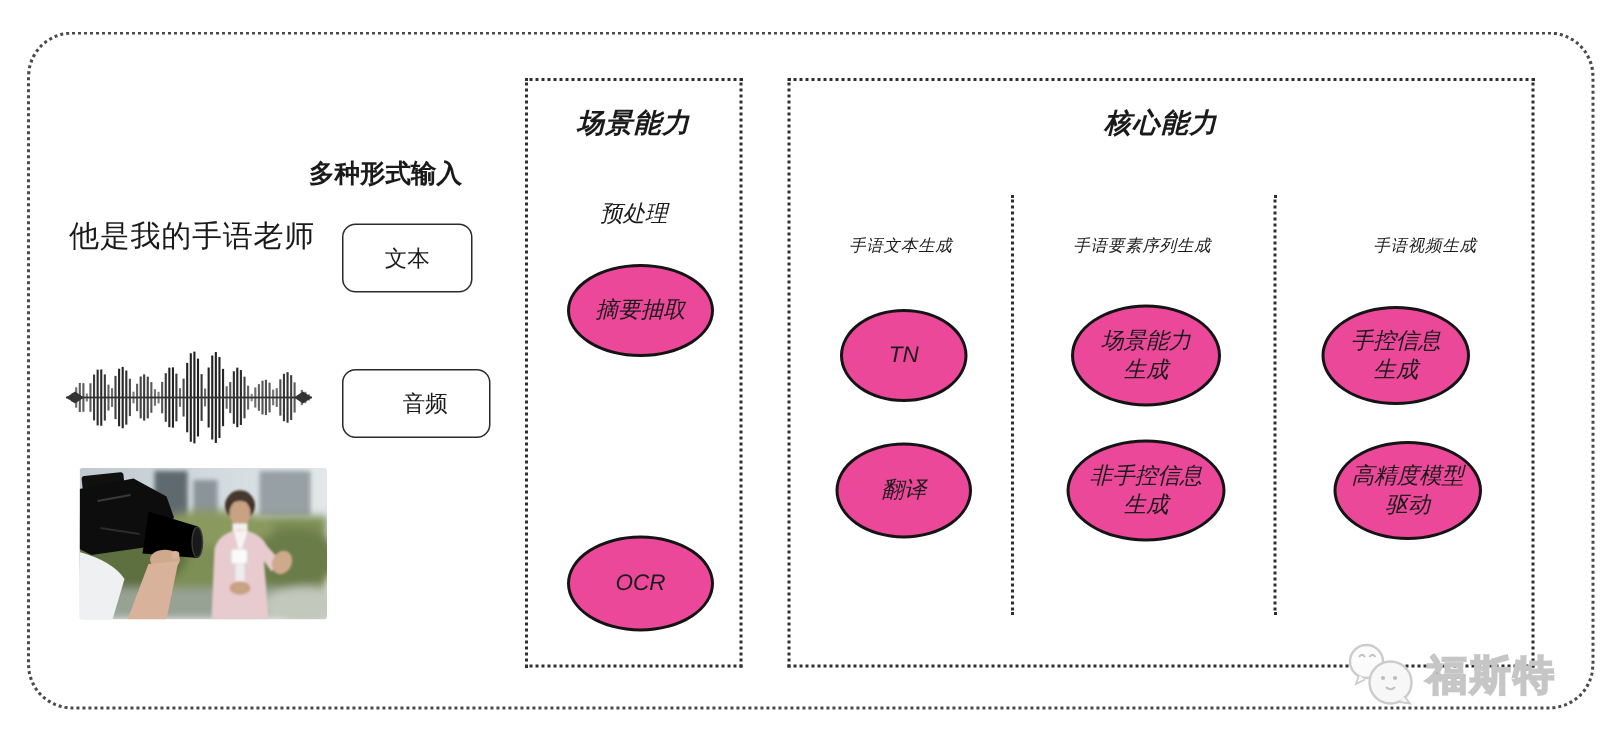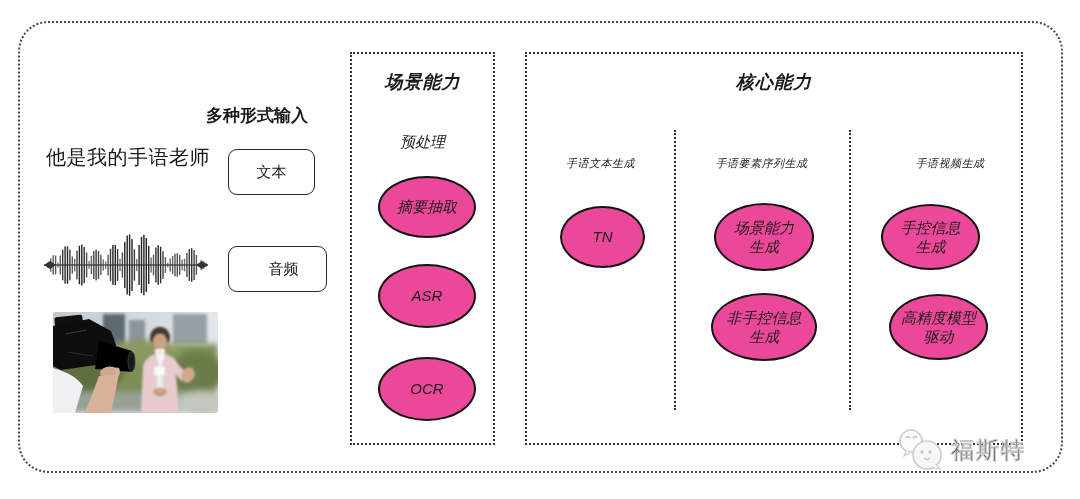--- a/index.html
+++ b/index.html
@@ -31,21 +31,21 @@
 
   .io-box{position:absolute;left:228px;width:85px;height:44px;border:1.7px solid #2a2a2a;
     border-radius:9px;display:flex;align-items:center;justify-content:center;font-size:15px;}
 
   #waveform-wrap{position:absolute;left:44px;top:228px;width:164px;height:74px;}
   #photo-wrap{position:absolute;left:53px;top:312px;width:165px;height:101px;
     border-radius:2px;overflow:hidden;}
 
   .watermark{position:absolute;left:896px;top:424px;display:flex;align-items:center;
     gap:3px;z-index:5;}
-  .watermark-text{font-size:23px;font-weight:normal;color:#000000;letter-spacing:2px;
+  .watermark-text{font-size:27px;font-weight:bold;color:#000000;letter-spacing:2px;
     -webkit-text-stroke:1.2px #c6c6c6;text-shadow:0 0 1px #d8d8d8;}
 </style>
 </head>
 <body>
 
 <div id="stage">
 
   <div class="outer-border"></div>
 
   <div class="input-header">多种形式输入</div>
@@ -194,39 +194,39 @@
     </svg>
   </div>
 
   <div id="scene-box" class="dash-box">
     <div class="box-title">场景能力</div>
     <div class="sub-label" style="top:79px;">预处理</div>
     <div class="node" style="left:26px;top:122px;width:94px;height:58px;">
       <div>摘要抽取</div>
       <div></div>
     </div>
-    <div class="node" style="left:26px;top:210px;width:94px;height:60px;">
-      <div>ASR</div>
-      <div></div>
-    </div>
     <div class="node" style="left:26px;top:303px;width:94px;height:60px;">
       <div>OCR</div>
       <div></div>
     </div>
   </div>
 
   <div id="core-box" class="dash-box">
     <div class="box-title">核心能力</div>
 
     <div class="v-divider" style="left:147px;"></div>
     <div class="v-divider" style="left:322px;"></div>
 
     <div class="col-label" style="left:0;top:102px;width:147px;">手语文本生成</div>
     <div class="node" style="left:33px;top:152px;width:81px;height:58px;">
       <div>TN</div>
+      <div></div>
+    </div>
+    <div class="node" style="left:30px;top:241px;width:87px;height:60px;">
+      <div>翻译</div>
       <div></div>
     </div>
 
     <div class="col-label" style="left:147px;top:102px;width:175px;">手语要素序列生成</div>
     <div class="node" style="left:187px;top:149px;width:96px;height:64px;">
       <div>场景能力</div>
       <div>生成</div>
     </div>
     <div class="node" style="left:184px;top:239px;width:102px;height:64px;">
       <div>非手控信息</div>

